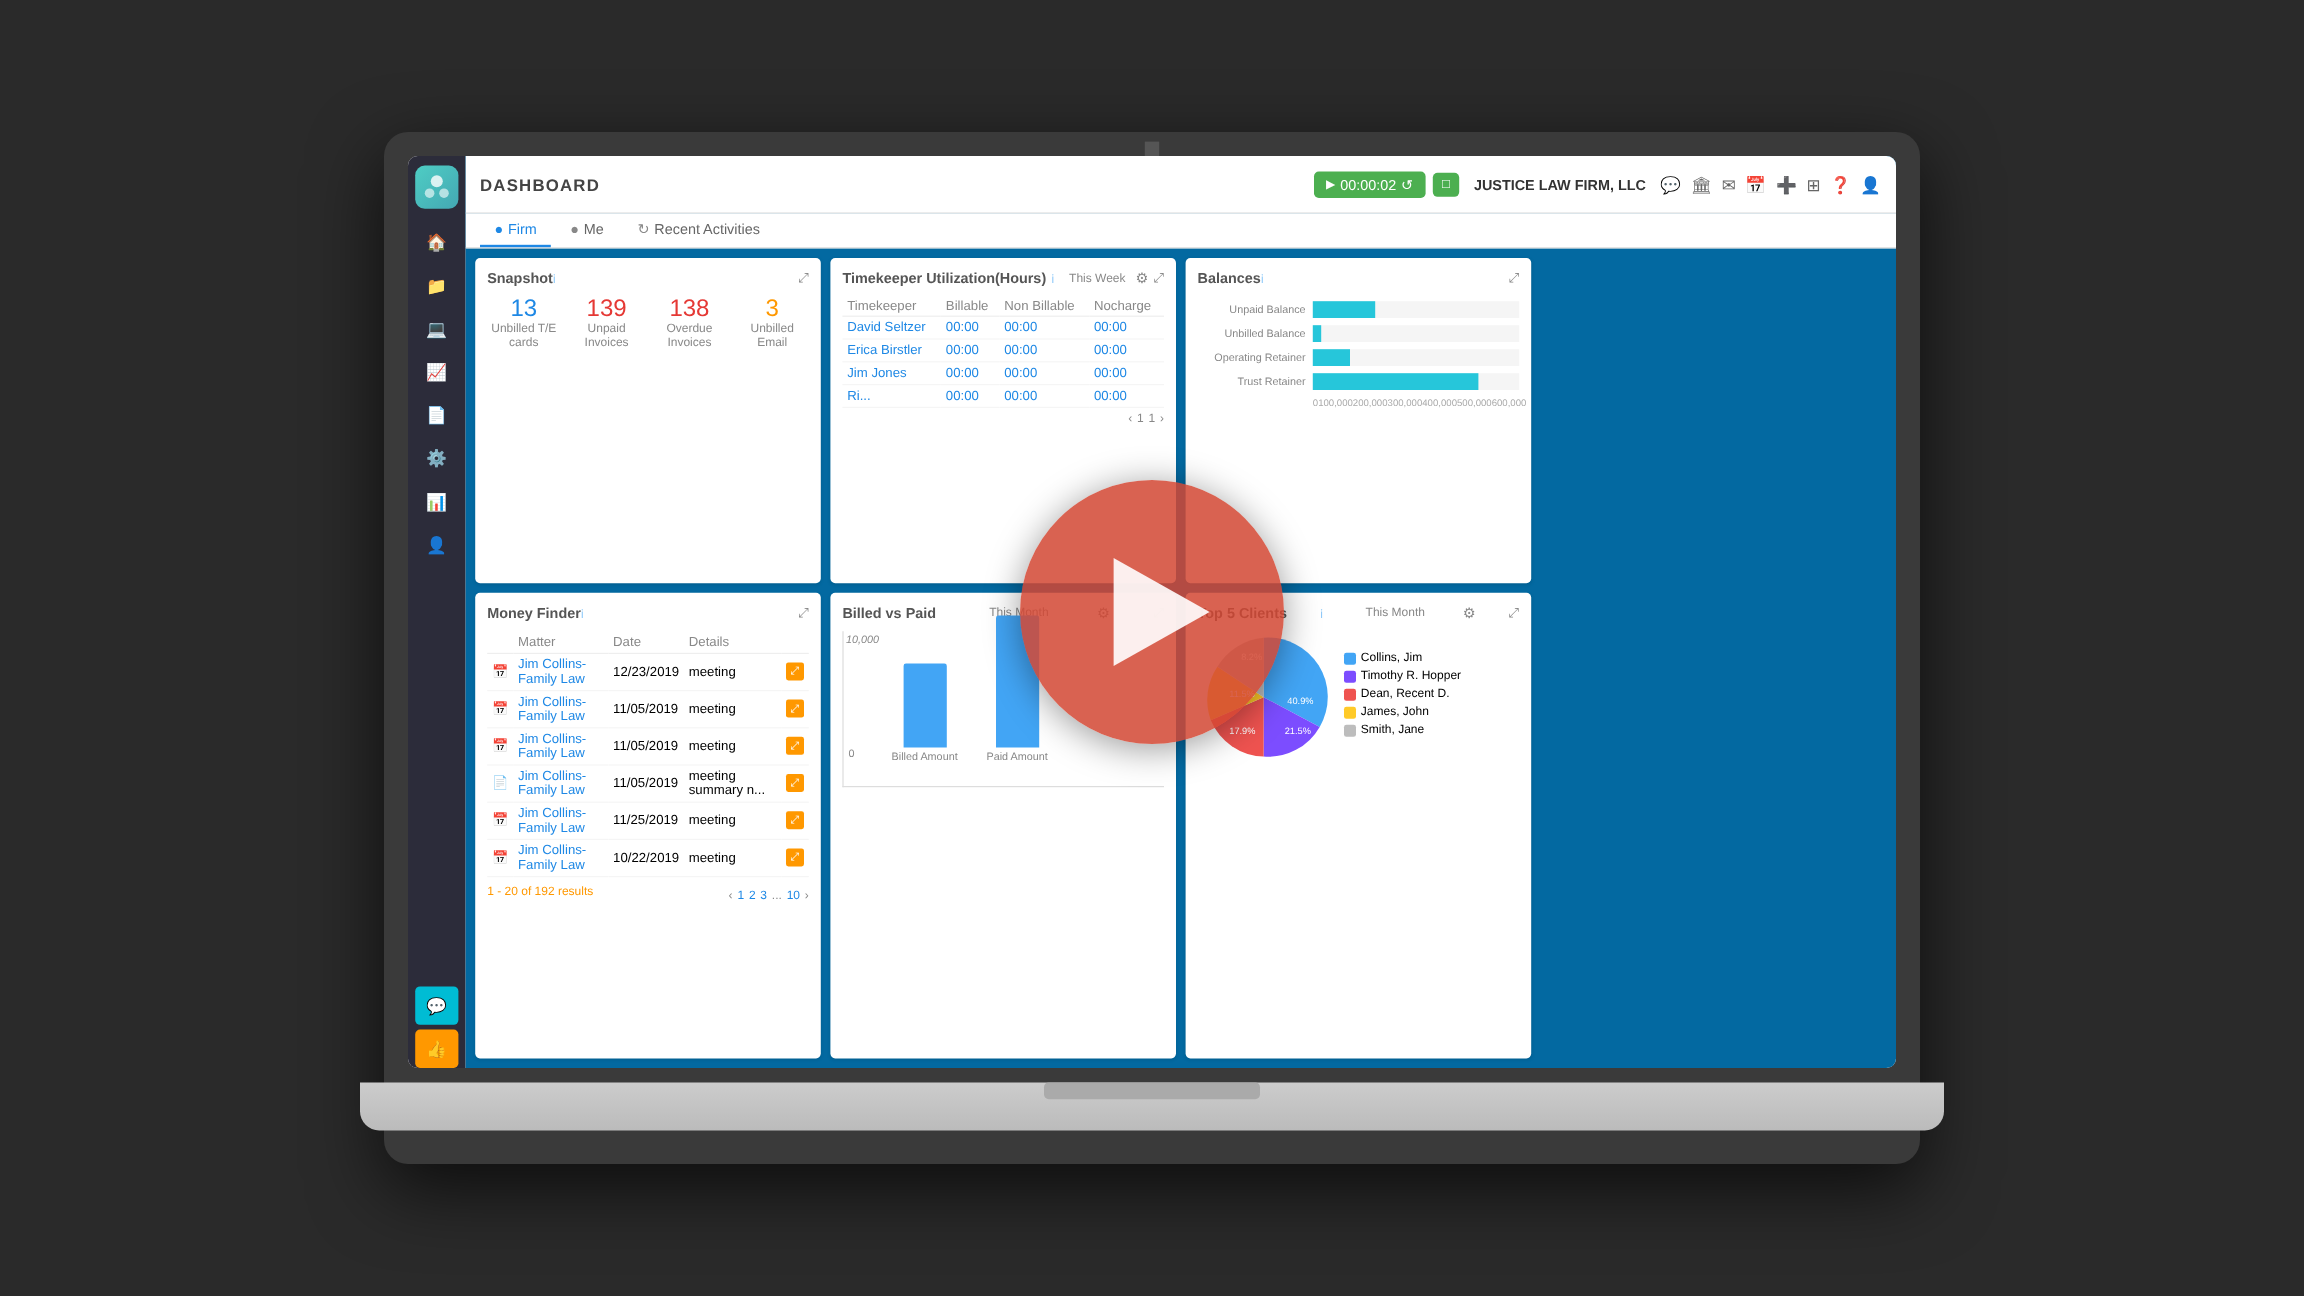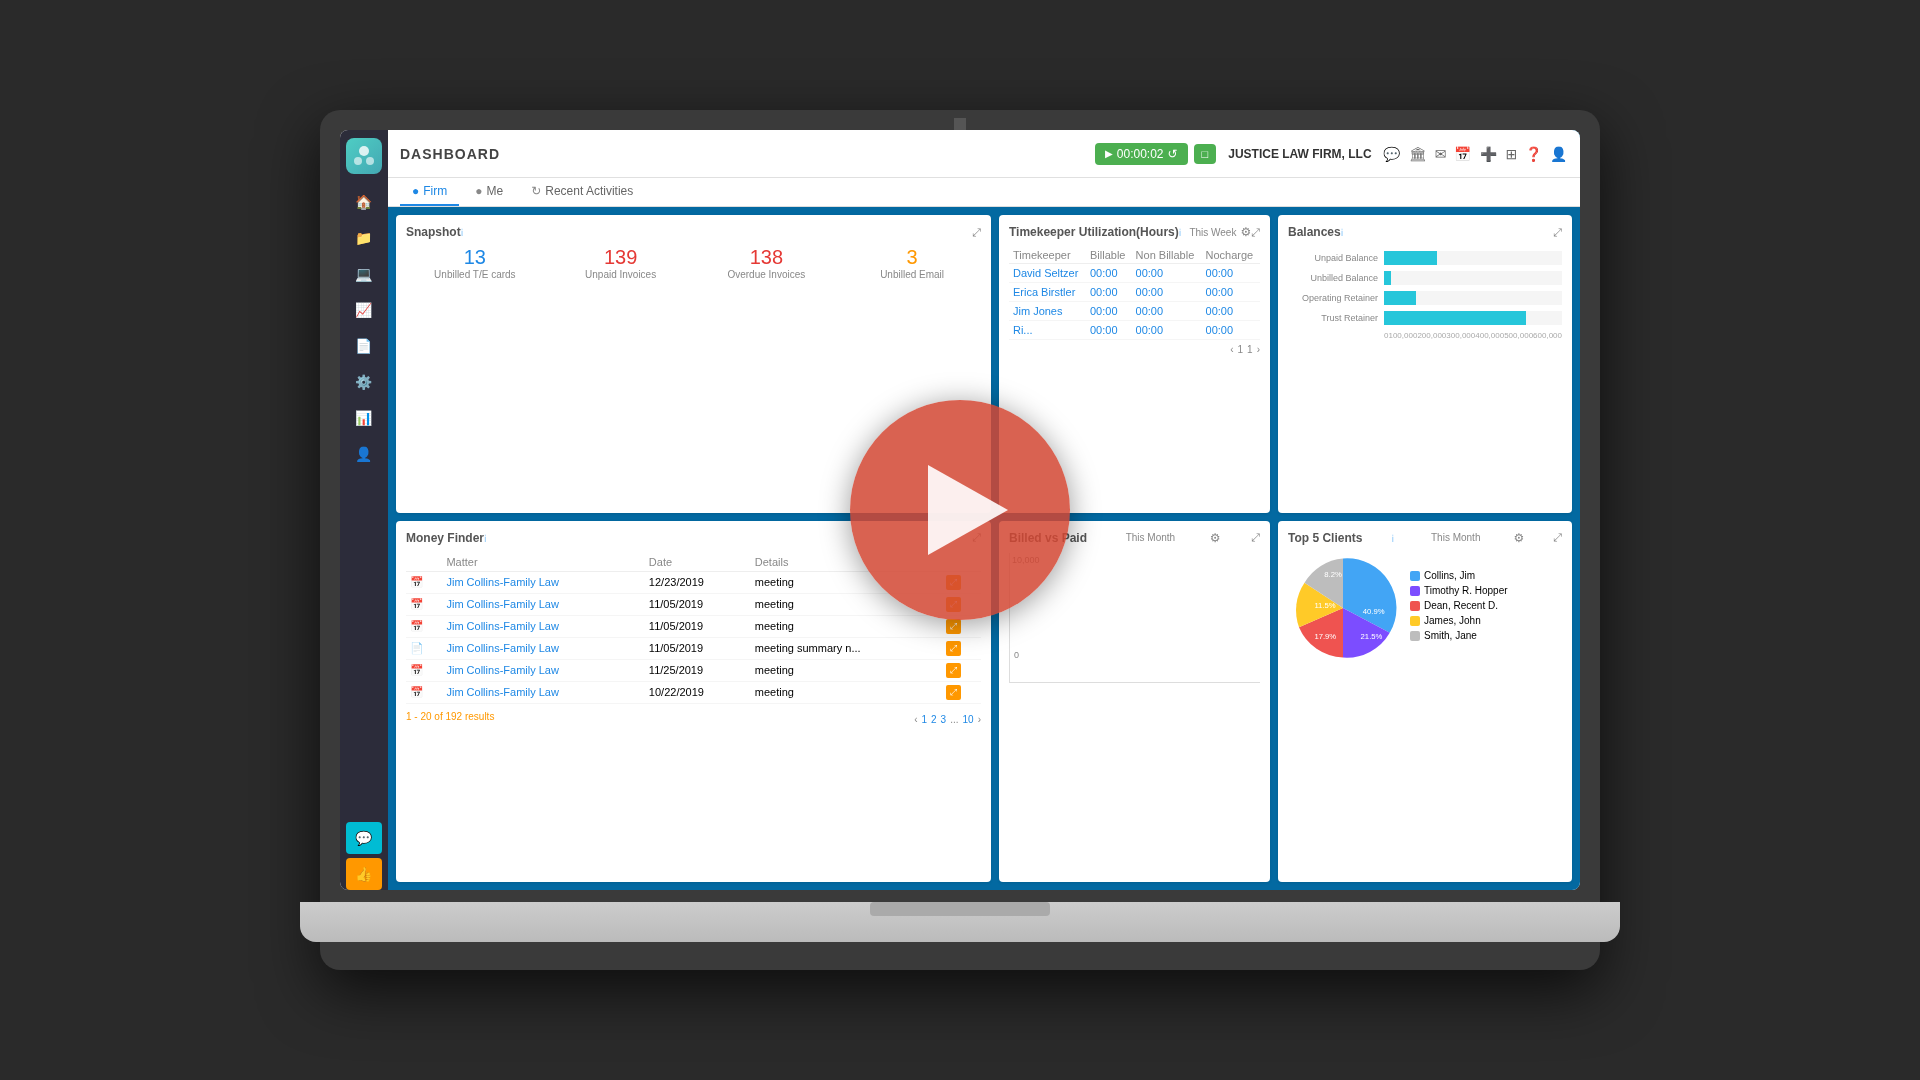--- a/index.html
+++ b/index.html
@@ -156,21 +156,21 @@
       border-bottom: 2px solid transparent;
       display: flex;
       align-items: center;
       gap: 4px;
     }
     .sub-tab.active { color: #1e88e5; border-bottom: 2px solid #1e88e5; }
 
     
     .dashboard-grid {
       display: grid;
-      grid-template-columns: 1fr;
+      grid-template-columns: 1fr 1fr 1fr 1fr;
       grid-template-rows: auto auto;
       gap: 8px;
       padding: 8px;
       flex: 1;
       overflow: hidden;
     }
 
     
     .card {
       background: #fff;
@@ -561,21 +561,31 @@
           </div>
 
           <div class="card" style="grid-column:2; grid-row:2; position:relative;">
             <div class="card-header">
               <span class="card-title">Billed vs Paid</span>
               <span class="tk-header-extra" style="margin-left:8px;">This Month</span>
               <span class="card-icon-btn" style="margin-left:4px;">⚙</span>
               <span class="expand-icon">⤢</span>
             </div>
             <div style="position:relative; height:130px; padding: 0 8px 20px 40px; border-left:1px solid #ddd; border-bottom:1px solid #ddd; margin-top:4px;">
-              <div style="position:absolute; left:2px; top:2px; font-size:9px; color:#888;">10,000</div>
+              <div style="position:absolute; left:2px; top:2px; font-size:9px; color:#888;font-style:italic;">10,000</div>
+              <div style="display:flex; align-items:flex-end; height:100%; gap:24px; padding-top:8px;">
+                <div style="display:flex; flex-direction:column; align-items:center; gap:2px;">
+                  <div style="width:36px; height:70px; background:#42a5f5; border-radius:2px 2px 0 0;"></div>
+                  <span style="font-size:9px; color:#888;">Billed Amount</span>
+                </div>
+                <div style="display:flex; flex-direction:column; align-items:center; gap:2px;">
+                  <div style="width:36px; height:110px; background:#42a5f5; border-radius:2px 2px 0 0;"></div>
+                  <span style="font-size:9px; color:#888;">Paid Amount</span>
+                </div>
+              </div>
               <div style="position:absolute; bottom:22px; left:4px; font-size:9px; color:#888;">0</div>
             </div>
           </div>
 
           <div class="card" style="grid-column:3; grid-row:2;">
             <div class="card-header">
               <span class="card-title">Top 5 Clients</span>
               <span class="info-icon">ℹ</span>
               <span class="tk-header-extra" style="margin-left:8px;">This Month</span>
               <span class="card-icon-btn" style="margin-left:4px;">⚙</span>

